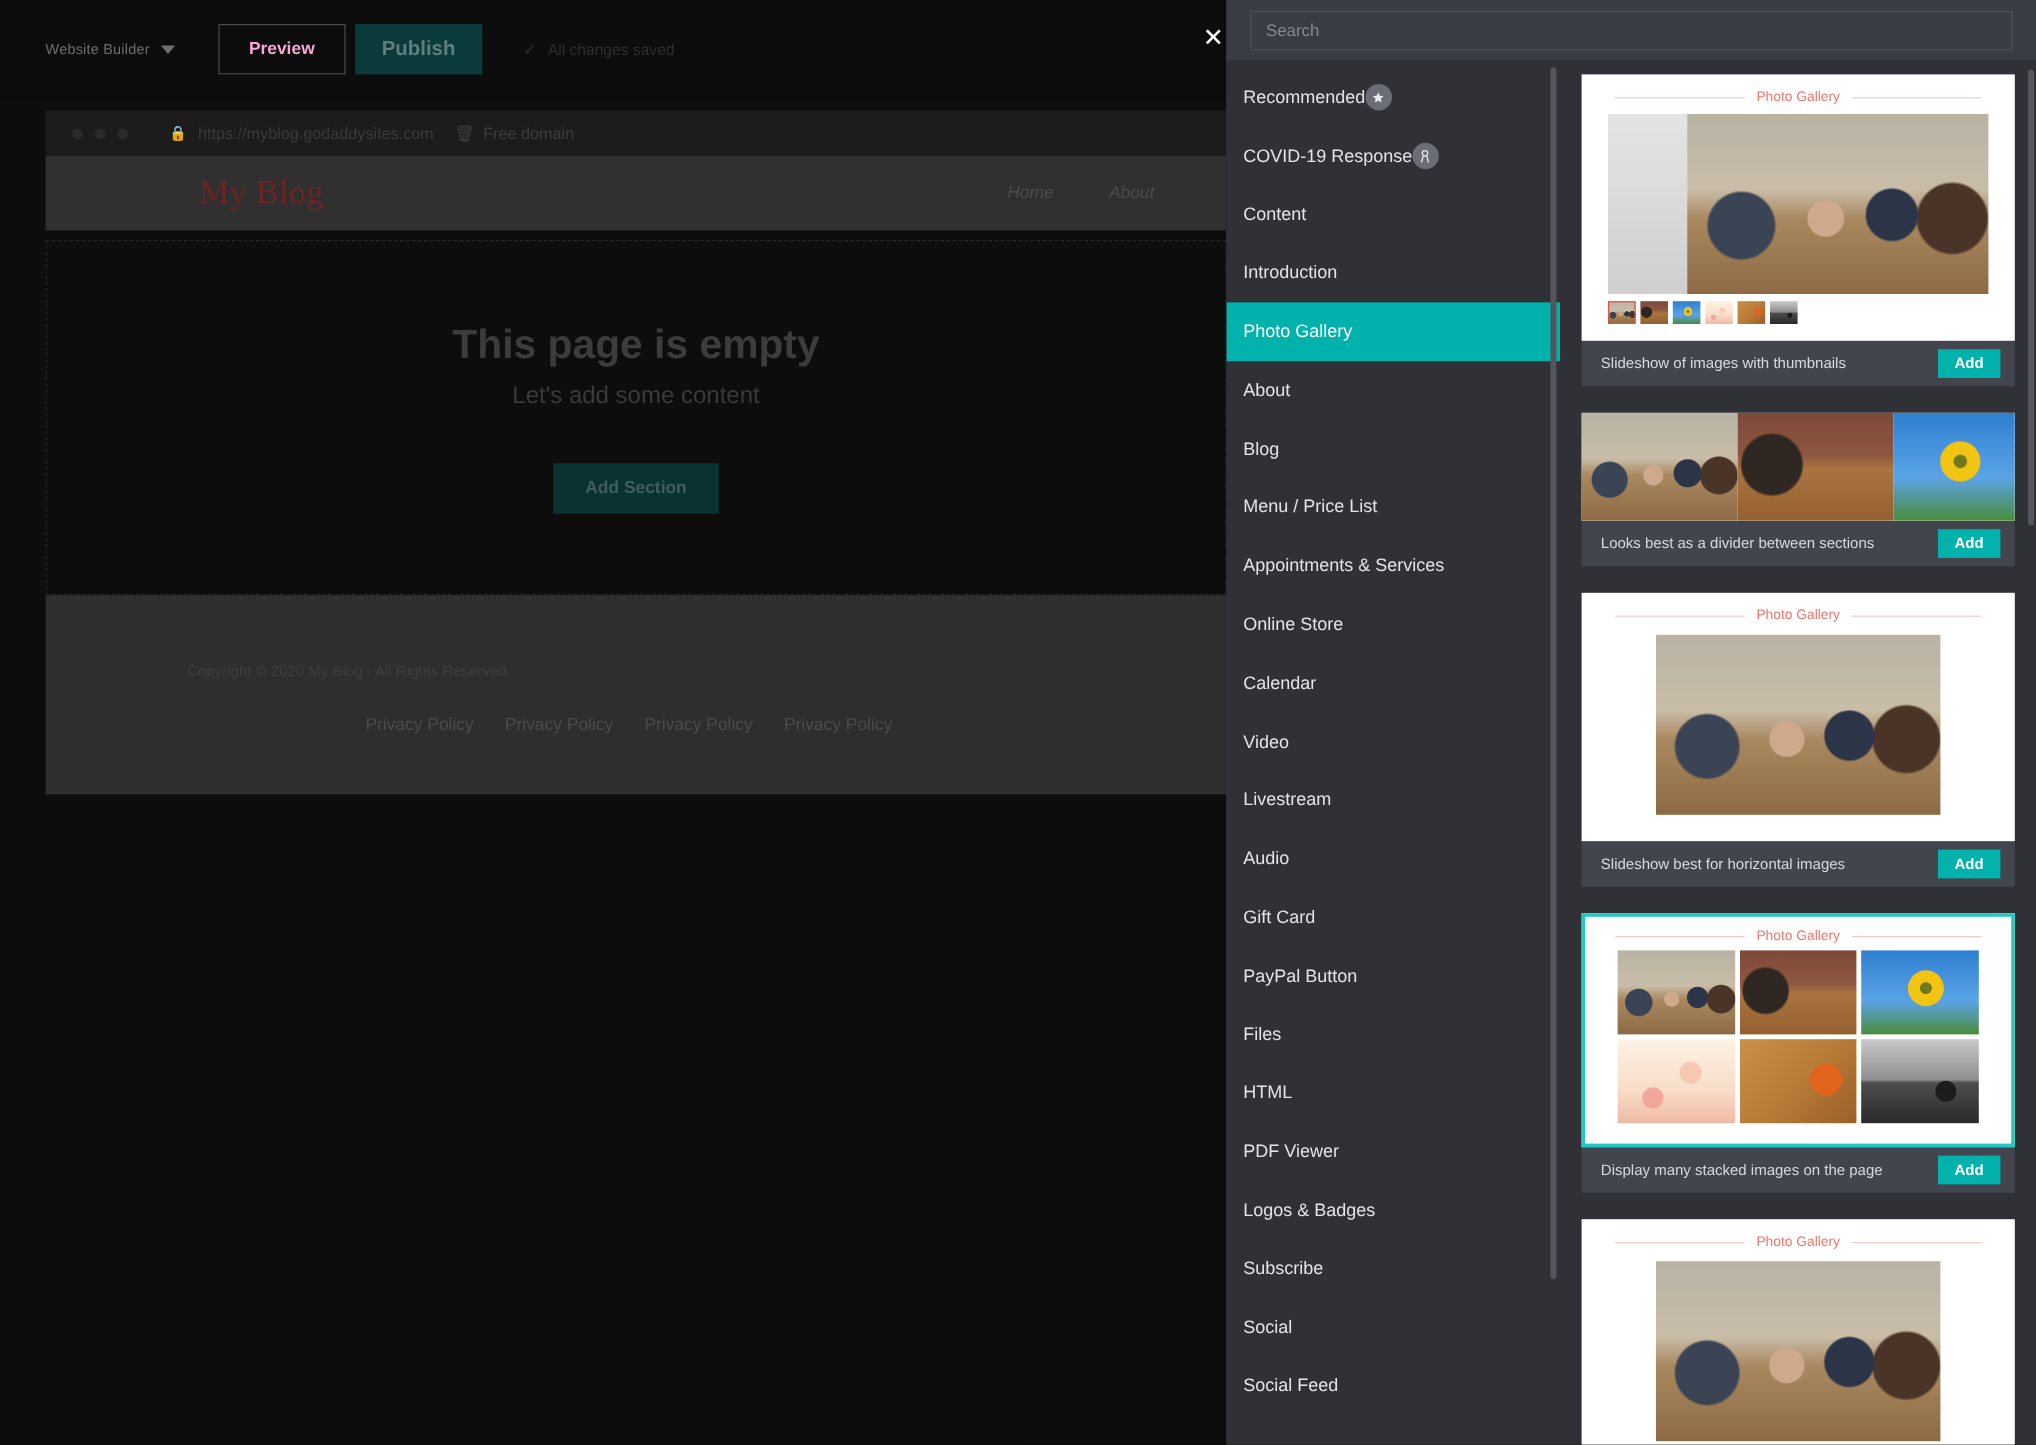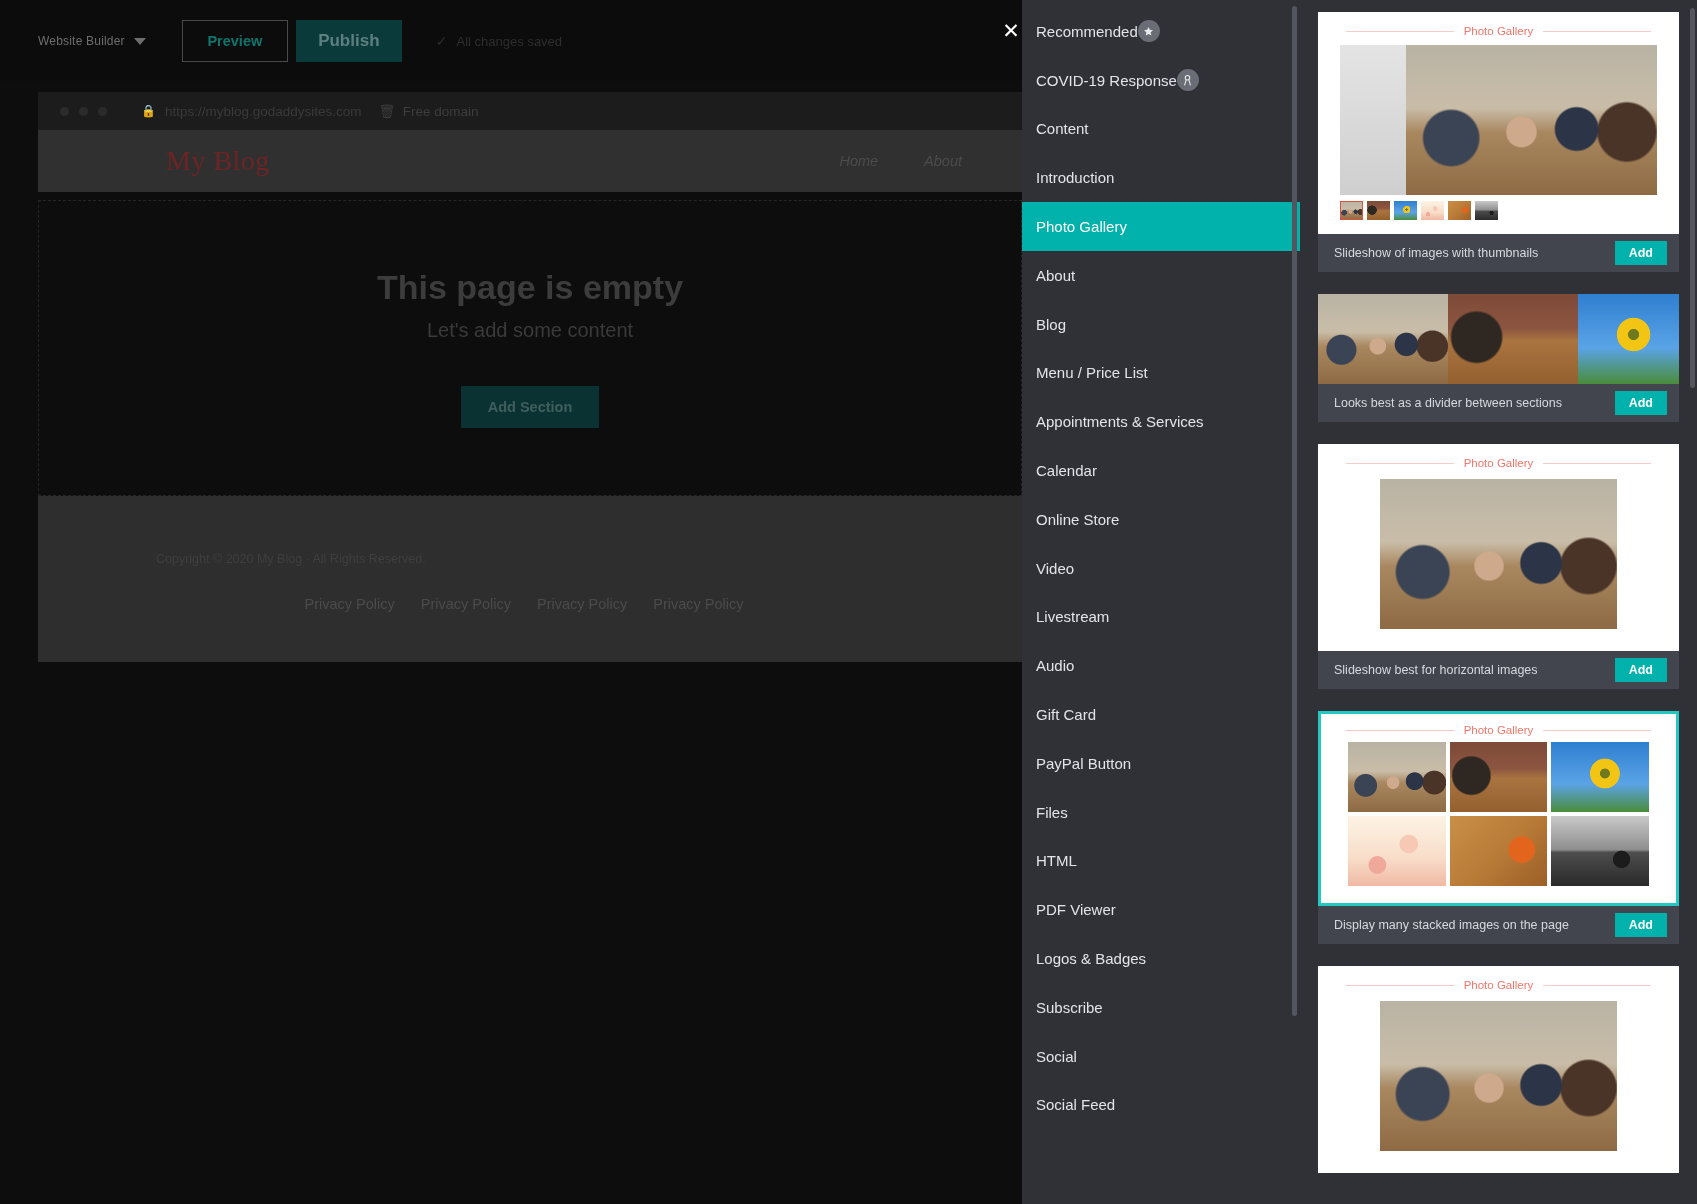--- a/index.html
+++ b/index.html
@@ -27,21 +27,21 @@
     color: #6e6e6e; font-size: 12px; font-weight: normal; letter-spacing: .2px;
     display: flex; align-items: center; gap: 9px;
   }
   .chev-down {
     width: 0; height: 0; border-left: 6px solid transparent;
     border-right: 6px solid transparent; border-top: 7px solid #6e6e6e;
   }
   .btn-preview {
     margin-left: 36px;
     width: 106px; height: 42px;
-    border: 1px solid #4a4a4a; color: #0f766e;
+    border: 1px solid #4a4a4a; color: #f9a8d4;
     background: transparent;
     font-size: 14.5px; font-weight: bold;
     display: flex; align-items: center; justify-content: center;
   }
   .btn-publish {
     margin-left: 8px;
     width: 106px; height: 42px;
     background: #0b3a3a; color: #5d7f7f;
     font-size: 17px; font-weight: bold;
     display: flex; align-items: center; justify-content: center;
@@ -335,20 +335,23 @@
         <span>Privacy Policy</span>
         <span>Privacy Policy</span>
       </div>
     </div>
   </div>
 
   <div class="close-x">✕</div>
 
   <div class="overlay">
 
+    <div class="search-row">
+      <input class="search-input" type="text" placeholder="Search" style="">
+    </div>
 
     <div class="overlay-body">
 
       <div class="cat-list" id="cat-list">
         <div class="cat-scrollbar"></div>
       <div class="cat-item">
             <span>Recommended</span>
             <span class="badge-circle">
               <svg width="11" height="11" viewBox="0 0 24 24" fill="#e8eaee">
                 <path d="M12 2l2.9 6.3 6.9.8-5.1 4.7 1.4 6.8L12 17.2 5.9 20.6l1.4-6.8L2.2 9.1l6.9-.8z"></path>
@@ -379,24 +382,24 @@
           <div class="cat-item">
             <span>Blog</span>
           </div>
           <div class="cat-item">
             <span>Menu / Price List</span>
           </div>
           <div class="cat-item">
             <span>Appointments &amp; Services</span>
           </div>
           <div class="cat-item">
+            <span>Online Store</span>
+          </div>
+          <div class="cat-item">
             <span>Calendar</span>
-          </div>
-          <div class="cat-item">
-            <span>Online Store</span>
           </div>
           <div class="cat-item">
             <span>Video</span>
           </div>
           <div class="cat-item">
             <span>Livestream</span>
           </div>
           <div class="cat-item">
             <span>Audio</span>
           </div>

